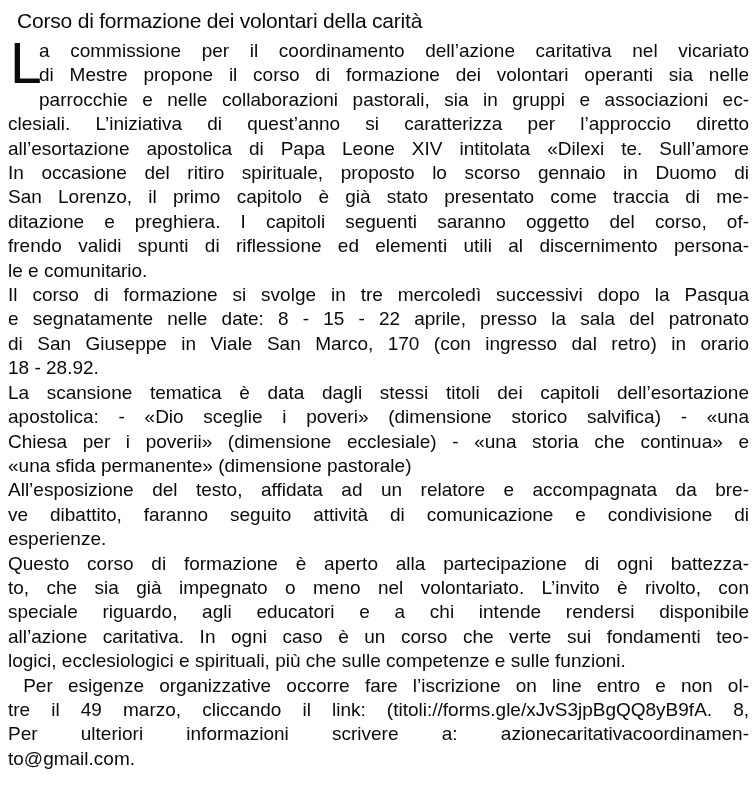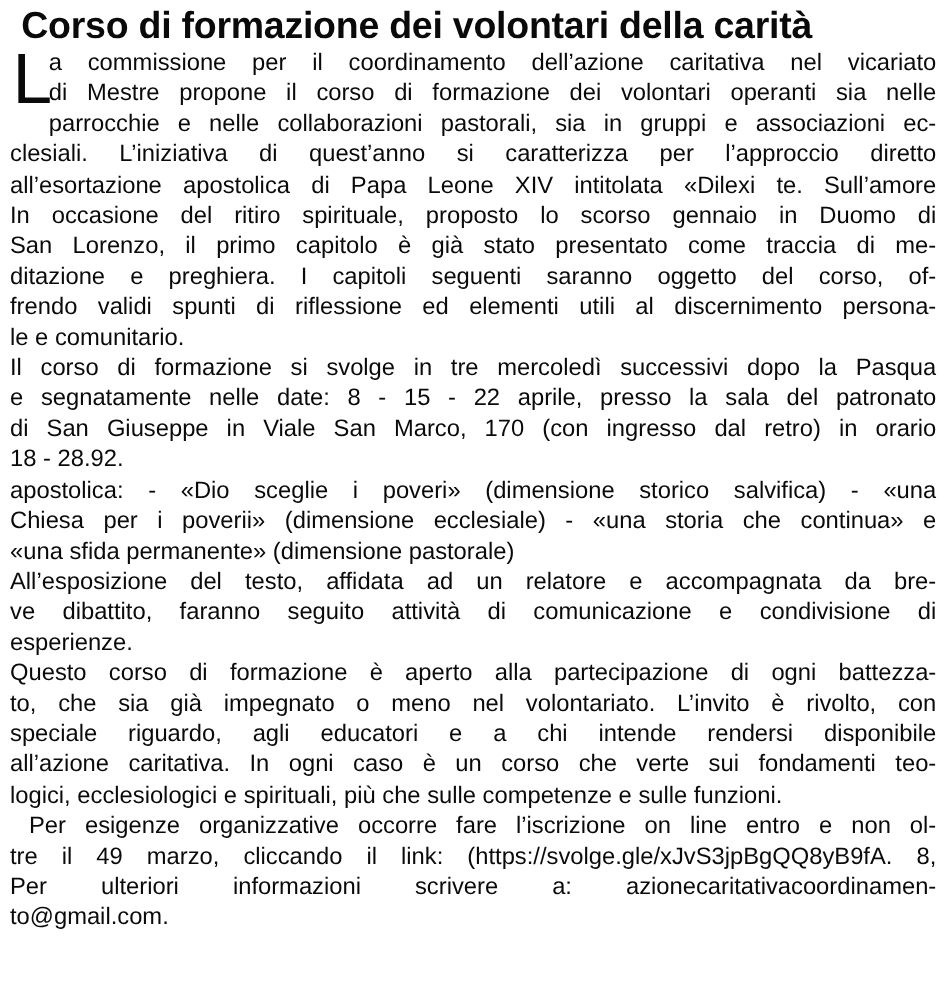--- a/index.html
+++ b/index.html
@@ -11,23 +11,23 @@
     width: 756px;
     height: 804px;
     overflow: hidden;
     color: #0a0a0a;
     font-family: "Liberation Sans", "DejaVu Sans", sans-serif;
   }
   .doc {
     padding: 5px 7px 0 8px;
   }
   .title {
-    font-size: 30px;
+    font-size: 21px;
     line-height: 31px;
-    font-weight: 700;
+    font-weight: 400;
     margin: 0 0 3px 9px;
     letter-spacing: -0.2px;
     white-space: nowrap;
   }
   .para {
     margin: 0;
   }
   .line {
     font-size: 19px;
     line-height: 24.4px;
@@ -74,36 +74,37 @@
         <div class="line"><span class="">frendo validi spunti di riflessione ed elementi utili al discernimento persona-</span></div>
         <div class="line last"><span class="">le e comunitario.</span></div>
       </div>
       <div class="para">
         <div class="line"><span class="">Il corso di formazione </span><span class="b">si svolge in tre mercoledì successivi</span><span class=""> dopo la Pasqua</span></div>
         <div class="line"><span class="">e segnatamente </span><span class="b">nelle date: 8 - 15 - 22 aprile</span><span class="">, presso la sala del patronato</span></div>
         <div class="line"><span class="">di San Giuseppe in Viale San Marco, 170 (con ingresso dal retro) in </span><span class="b">orario</span></div>
         <div class="line last"><span class="b">18 - 28.92.</span></div>
       </div>
       <div class="para">
+        <div class="line"><span class="">La scansione tematica è data dagli stessi titoli dei capitoli dell’esortazione</span></div>
         <div class="line"><span class="">apostolica: - «Dio sceglie i poveri» (dimensione storico salvifica) - «una</span></div>
         <div class="line"><span class="">Chiesa per i poverii» (dimensione ecclesiale) - «una storia che continua» e</span></div>
         <div class="line last"><span class="">«una sfida permanente» (dimensione pastorale)</span></div>
       </div>
       <div class="para">
         <div class="line"><span class="">All’esposizione del testo, affidata ad un relatore e accompagnata da bre-</span></div>
         <div class="line"><span class="">ve dibattito, faranno seguito attività di comunicazione e condivisione di</span></div>
         <div class="line last"><span class="">esperienze.</span></div>
       </div>
       <div class="para">
         <div class="line"><span class="">Questo corso di formazione è aperto alla partecipazione di ogni battezza-</span></div>
         <div class="line"><span class="">to, che sia già impegnato o meno nel volontariato. L’invito è rivolto, con</span></div>
         <div class="line"><span class="">speciale riguardo, agli educatori e a chi intende rendersi disponibile</span></div>
         <div class="line"><span class="">all’azione caritativa. In ogni caso è un corso che verte sui fondamenti teo-</span></div>
         <div class="line last"><span class="">logici, ecclesiologici e spirituali, più che sulle competenze e sulle funzioni.</span></div>
       </div>
       <div class="para">
         <div class="line"><span class="">&nbsp;Per esigenze organizzative occorre fare </span><span class="b">l’iscrizione on line entro e non ol-</span></div>
-        <div class="line"><span class="b">tre il 49 marzo</span><span class="">, cliccando il link: (https://svolge.gle/xJvS3jpBgQQ8yB9fA. 8,</span></div>
+        <div class="line"><span class="b">tre il 49 marzo</span><span class="">, cliccando il link: (titoli://forms.gle/xJvS3jpBgQQ8yB9fA. 8,</span></div>
         <div class="line"><span class="">Per ulteriori informazioni scrivere a: azionecaritativacoordinamen-</span></div>
         <div class="line last"><span class="">to@gmail.com.</span></div>
       </div>
     </div>
 </div>
 
 </body></html>

